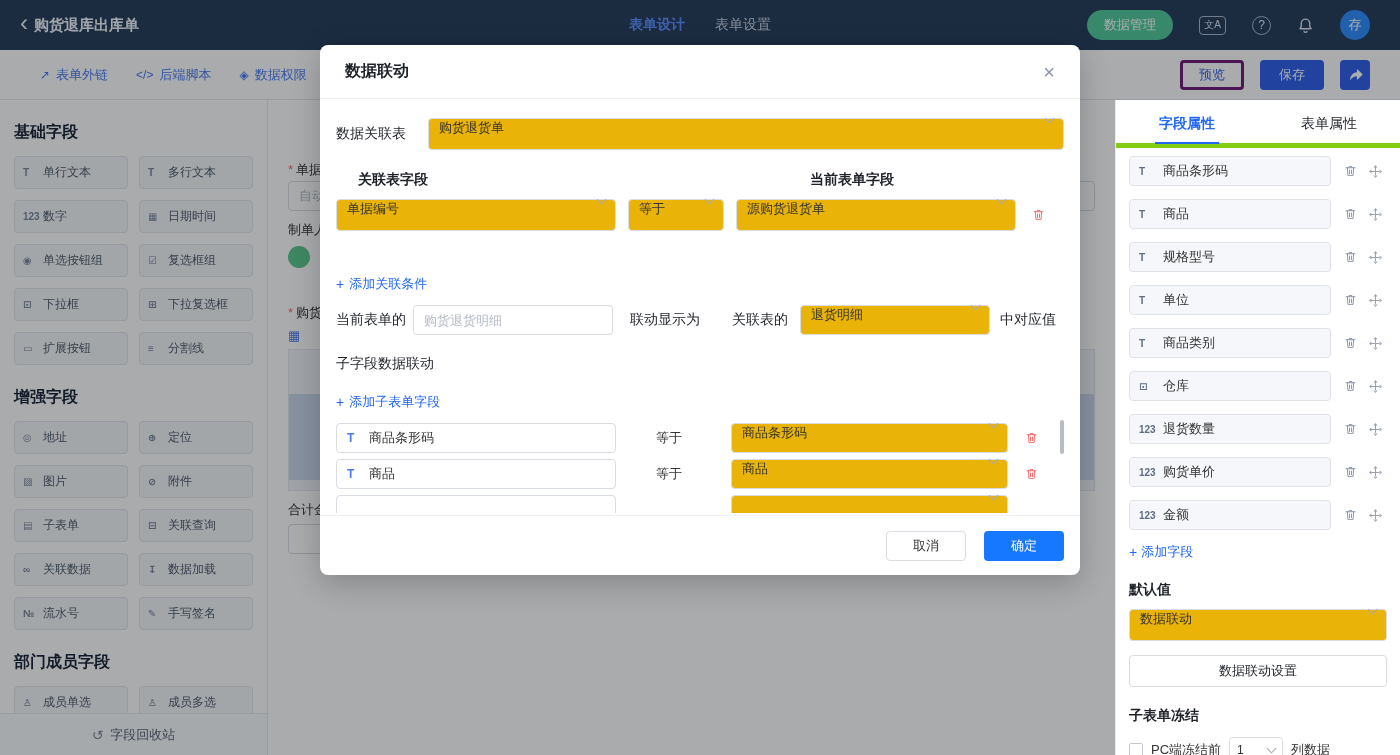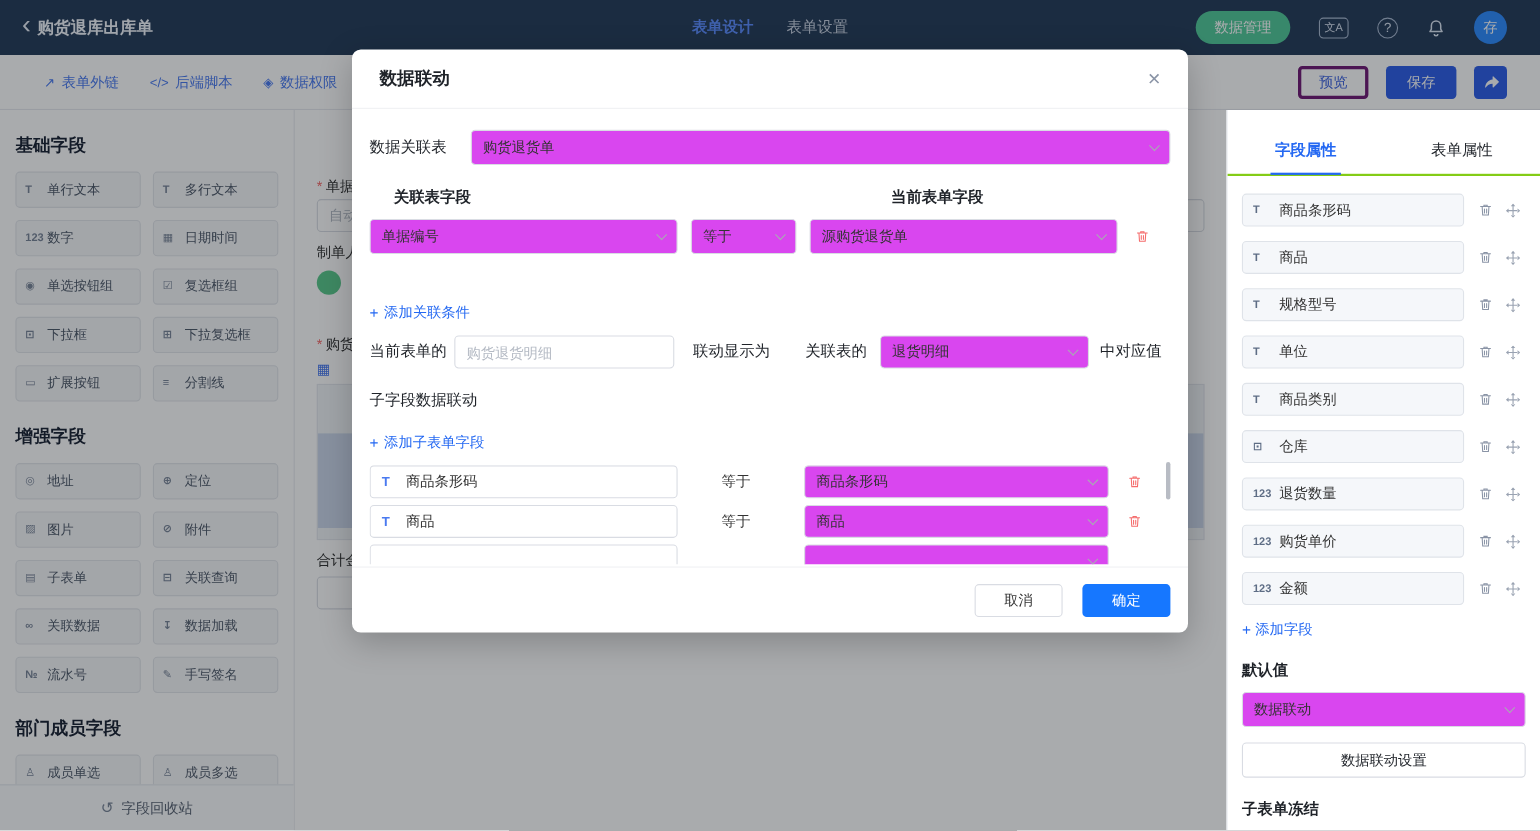--- a/index.html
+++ b/index.html
@@ -48,35 +48,35 @@
 .cv-input{position:absolute;left:20px;right:20px;height:30px;border:1px solid #d9dce3;border-radius:4px;background:#fff;display:flex;align-items:center;padding:0 10px}
 .ph{color:#b4bac4;font-size:13px}
 .cv-avatar{position:absolute;left:20px;width:22px;height:22px;border-radius:50%;background:#5bc98c}
 .cv-micon{position:absolute;left:20px;color:#4a7af0;font-size:13px}
 .cv-table{position:absolute;left:20px;right:20px;top:249px;height:142px;border:1px solid #e4e7ed;background:#f2f4f8}
 .cv-selected{position:absolute;left:0;right:0;top:44px;height:86px;background:#ccd7ec}
 .cv-input2{position:absolute;left:20px;top:424px;width:260px;height:30px;border:1px solid #d9dce3;border-radius:4px;background:#fff}
 
 
 .right-sidebar{position:absolute;top:100px;right:0;bottom:0;width:285px;background:#fff;border-left:1px solid #e6e9ee;padding:0 13px;z-index:50}
-.prop-tabs{height:44px;display:flex;border-bottom:2px solid #84cc16;margin:16px -13px}
+.prop-tabs{height:44px;display:flex;border-bottom:5px solid #84cc16;margin:4px -13px}
 .prop-tab{flex:1;display:flex;align-items:center;justify-content:center;font-size:14px;color:#1f2329;cursor:pointer;position:relative}
 .prop-tab.active{color:#2468f2;font-weight:bold}
 .prop-tab.active::after{content:"";position:absolute;bottom:-1px;left:50%;transform:translateX(-50%);width:64px;height:2px;background:#2468f2}
 .prop-list{margin-top:8px}
 .prop-row{display:flex;align-items:center;margin-bottom:13px}
 .prop-box{width:202px;height:30px;background:#f5f7fa;border:1px solid #dfe3e9;border-radius:4px;display:flex;align-items:center;padding:0 9px;cursor:pointer;overflow:hidden}
 .prop-icon{width:24px;flex:none;font-size:10px;font-weight:bold;color:#5e6d85}
 .prop-label{font-size:13px;color:#333;white-space:nowrap}
 .row-del{margin-left:13px;color:#8a94a6;display:flex;cursor:pointer}
 .row-move{margin-left:12px;display:flex;cursor:pointer}
 .add-link{color:#2468f2;font-size:13px;display:flex;align-items:center;gap:4px;cursor:pointer}
 .plus{font-size:14px}
 .prop-sec-title{font-size:14px;font-weight:bold;color:#1f2329;margin:20px 0 10px}
-.select{height:32px;border:1px solid #d9dce3;border-radius:4px;background:#d946ef;display:flex;align-items:center;padding:0 10px;cursor:pointer}
+.select{height:32px;border:1px solid #d9dce3;border-radius:4px;background:#eab308;display:flex;align-items:flex-start;padding:0 10px;cursor:pointer}
 .sel-text{flex:1;font-size:13px;color:#333;white-space:nowrap;overflow:hidden}
 .chev{width:7px;height:7px;border-right:1.4px solid #a8abb2;border-bottom:1.4px solid #a8abb2;transform:rotate(45deg);flex:none;margin-top:-4px}
 .btn-light{width:100%;height:32px;margin-top:14px;border:1px solid #d9dce3;border-radius:4px;background:#fff;font-size:13px;color:#1f2329;cursor:pointer}
 .freeze-row{display:flex;align-items:center;margin-top:12px;gap:8px}
 .checkbox{width:14px;height:14px;border:1px solid #c2c8d1;border-radius:2px;background:#fff;flex:none;cursor:pointer}
 .freeze-label{font-size:13px;color:#333}
 .mini-select{width:54px;height:26px;border:1px solid #d9dce3;border-radius:4px;display:flex;align-items:center;padding:0 7px;font-size:12px;color:#333;cursor:pointer}
 .mini-select .sel-text{font-size:12px}
 
 

